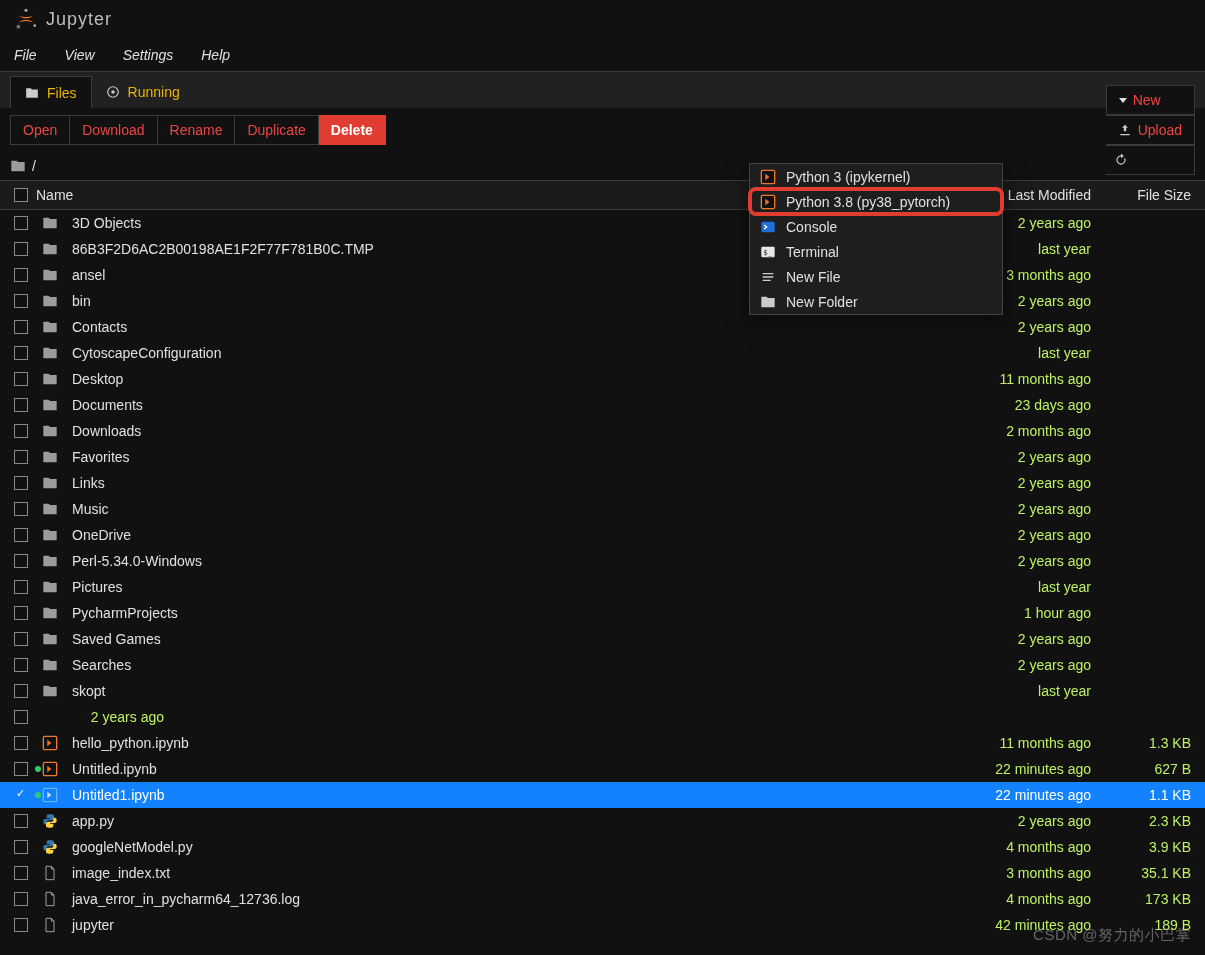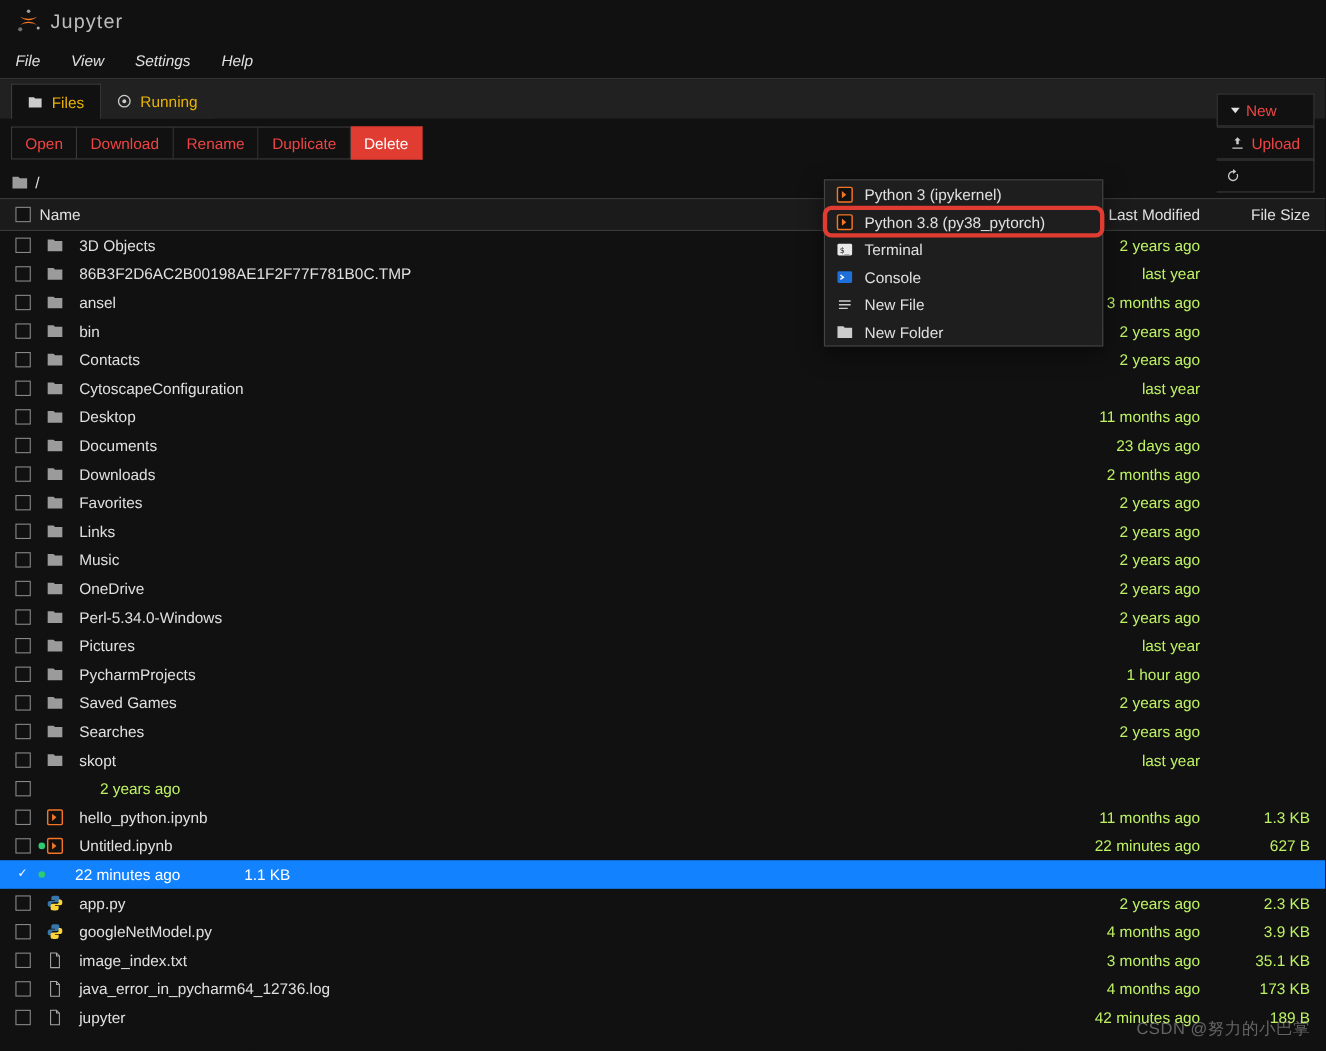--- a/index.html
+++ b/index.html
@@ -18,21 +18,21 @@
 
 .menubar { height: 34px; display: flex; align-items: center; padding: 0 0; border-bottom: 1px solid #3a3a3a; font-style: italic; }
 .menu-item { padding: 0 14px; height: 34px; display: flex; align-items: center; color: #e0e0e0; cursor: pointer; }
 
 .tabbar { height: 36px; display: flex; align-items: flex-end; padding: 0 10px; background: #212121; }
 .tab { height: 32px; padding: 0 14px; display: flex; align-items: center; gap: 8px; background: #111111; border: 1px solid #3a3a3a; border-bottom: none; color: #eab308; cursor: pointer; }
 .tab.inactive { background: #212121; border: none; }
 
 .toolbar { height: 44px; display: flex; align-items: center; padding: 0 10px; gap: 0; background: #111111; }
 .tb-btn { height: 30px; padding: 0 12px; border: 1px solid #3a3a3a; background: #111111; color: #ef4444; display: flex; align-items: center; cursor: pointer; }
-.tb-btn.danger { background: #e03c31; border-color: #e03c31; color: #fff; }
+.tb-btn.danger { background: #e03c31; border-color: #e03c31; color: #fff; font-weight: bold; }
 .tb-btn + .tb-btn { border-left: none; }
 .tb-spacer { flex: 1; }
 .tb-right { display: flex; gap: 0; flex-direction: column; }
 .tb-right .tb-btn { gap: 6px; }
 
 .breadcrumb { height: 28px; display: flex; align-items: center; padding: 0 10px; gap: 6px; color: #e0e0e0; }
 
 .list-header { height: 30px; display: flex; align-items: center; padding: 0 10px; border-top: 1px solid #3a3a3a; border-bottom: 1px solid #3a3a3a; background: #1b1b1b; }
 .chk-col { width: 22px; display: flex; align-items: center; justify-content: center; }
 .name-col { flex: 1; display: flex; align-items: center; gap: 6px; padding-left: 4px; position: relative; }
@@ -552,20 +552,28 @@
       <span>Untitled.ipynb</span>
     </div>
     <div class="mod-col">22 minutes ago</div>
     <div class="size-col">627 B</div>
     </div>
     <div class="row selected">
     <div class="chk-col">
         <span class="chk checked"></span>
       </div>
     <span class="running-dot"></span>
+    <div class="name-col">
+      <span class="icon">
+          <svg width="16" height="16">
+            <use href="#sym-notebook-blue"></use>
+          </svg>
+        </span>
+      <span>Untitled1.ipynb</span>
+    </div>
     <div class="mod-col">22 minutes ago</div>
     <div class="size-col">1.1 KB</div>
     </div>
     <div class="row">
     <div class="chk-col">
         <span class="chk"></span>
       </div>
     <span class="status-pad"></span>
     <div class="name-col">
       <span class="icon">
@@ -657,32 +665,32 @@
       <span class="dd-icon">
         <svg width="16" height="16">
           <use href="#sym-notebook"></use>
         </svg>
       </span>
       <span>Python 3.8 (py38_pytorch)</span>
     </div>
     <div class="dd-item">
       <span class="dd-icon">
         <svg width="16" height="16">
+          <use href="#sym-console"></use>
+        </svg>
+      </span>
+      <span>Console</span>
+    </div>
+    <div class="dd-item">
+      <span class="dd-icon">
+        <svg width="16" height="16">
           <use href="#sym-terminal"></use>
         </svg>
       </span>
       <span>Terminal</span>
-    </div>
-    <div class="dd-item">
-      <span class="dd-icon">
-        <svg width="16" height="16">
-          <use href="#sym-console"></use>
-        </svg>
-      </span>
-      <span>Console</span>
     </div>
     <div class="dd-item">
       <span class="dd-icon">
         <svg width="16" height="16">
           <use href="#sym-newfile"></use>
         </svg>
       </span>
       <span>New File</span>
     </div>
     <div class="dd-item">

